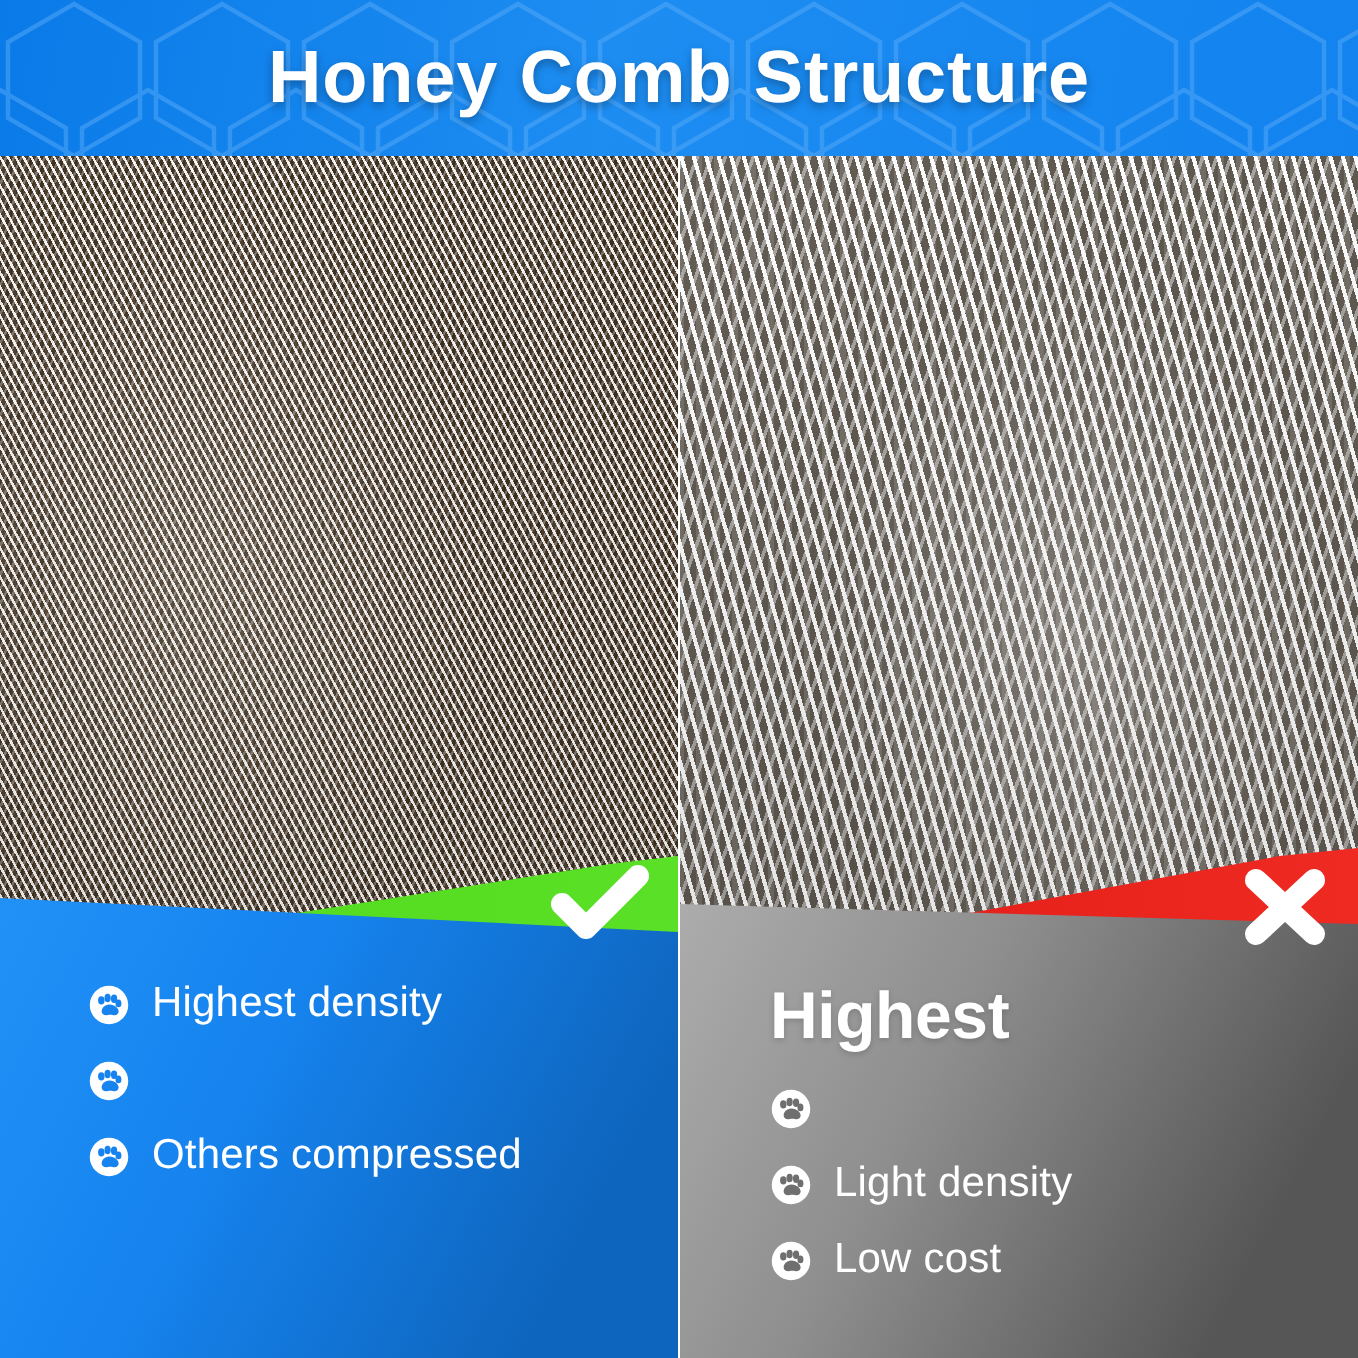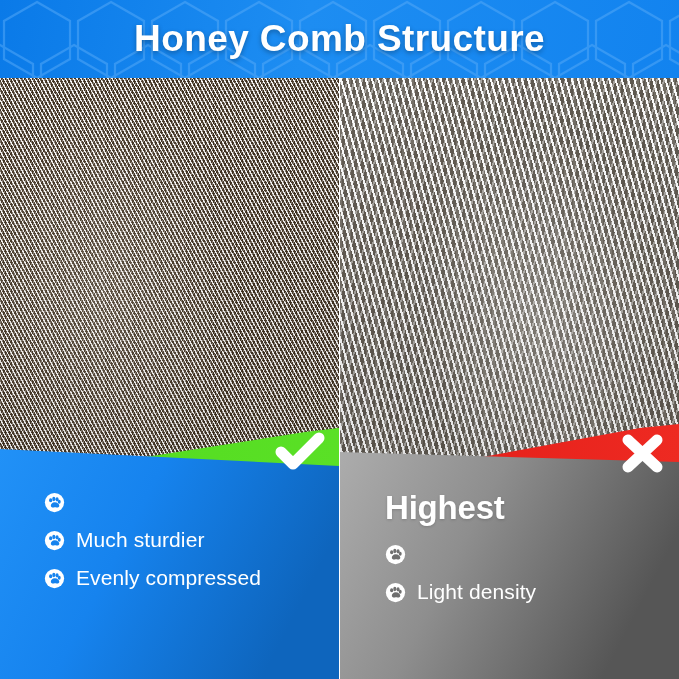--- a/index.html
+++ b/index.html
@@ -270,46 +270,46 @@
         <svg class="paw-bullet" viewBox="0 0 24 24">
           <circle cx="12" cy="12" r="11" fill="#ffffff"></circle>
           <g fill="#1683ee">
             <ellipse cx="7.6" cy="9.4" rx="1.85" ry="2.35"></ellipse>
             <ellipse cx="11.2" cy="8.0" rx="1.8" ry="2.45"></ellipse>
             <ellipse cx="14.9" cy="8.4" rx="1.8" ry="2.4"></ellipse>
             <ellipse cx="17.4" cy="11.1" rx="1.7" ry="2.2"></ellipse>
             <path d="M12.3 11.7c3.1 0 5.2 2.2 5.2 4.0 0 1.6-1.6 2.4-3.3 2.0-0.9-0.2-2.0-0.2-2.9 0-1.8 0.4-3.5-0.4-3.5-2.0 0-1.8 1.5-4.0 4.5-4.0z"></path>
           </g>
         </svg>
+        <span class="feature-label">Highest density</span>
       </li>
       <li class="feature-item">
         <svg class="paw-bullet" viewBox="0 0 24 24">
           <circle cx="12" cy="12" r="11" fill="#ffffff"></circle>
           <g fill="#1683ee">
             <ellipse cx="7.6" cy="9.4" rx="1.85" ry="2.35"></ellipse>
             <ellipse cx="11.2" cy="8.0" rx="1.8" ry="2.45"></ellipse>
             <ellipse cx="14.9" cy="8.4" rx="1.8" ry="2.4"></ellipse>
             <ellipse cx="17.4" cy="11.1" rx="1.7" ry="2.2"></ellipse>
             <path d="M12.3 11.7c3.1 0 5.2 2.2 5.2 4.0 0 1.6-1.6 2.4-3.3 2.0-0.9-0.2-2.0-0.2-2.9 0-1.8 0.4-3.5-0.4-3.5-2.0 0-1.8 1.5-4.0 4.5-4.0z"></path>
           </g>
         </svg>
-        <span class="feature-label">Much sturdier</span>
       </li>
       <li class="feature-item">
         <svg class="paw-bullet" viewBox="0 0 24 24">
           <circle cx="12" cy="12" r="11" fill="#ffffff"></circle>
           <g fill="#1683ee">
             <ellipse cx="7.6" cy="9.4" rx="1.85" ry="2.35"></ellipse>
             <ellipse cx="11.2" cy="8.0" rx="1.8" ry="2.45"></ellipse>
             <ellipse cx="14.9" cy="8.4" rx="1.8" ry="2.4"></ellipse>
             <ellipse cx="17.4" cy="11.1" rx="1.7" ry="2.2"></ellipse>
             <path d="M12.3 11.7c3.1 0 5.2 2.2 5.2 4.0 0 1.6-1.6 2.4-3.3 2.0-0.9-0.2-2.0-0.2-2.9 0-1.8 0.4-3.5-0.4-3.5-2.0 0-1.8 1.5-4.0 4.5-4.0z"></path>
           </g>
         </svg>
-        <span class="feature-label">Evenly compressed</span>
+        <span class="feature-label">Others compressed</span>
       </li>
     </ul>
   </div>
 
   <div class="panel-text right">
     <div class="panel-title">Highest</div>
     <ul class="feature-list">
       <li class="feature-item">
         <svg class="paw-bullet" viewBox="0 0 24 24">
           <circle cx="12" cy="12" r="11" fill="#ffffff"></circle>
@@ -328,16 +328,29 @@
           <g fill="#6f6f6f">
             <ellipse cx="7.6" cy="9.4" rx="1.85" ry="2.35"></ellipse>
             <ellipse cx="11.2" cy="8.0" rx="1.8" ry="2.45"></ellipse>
             <ellipse cx="14.9" cy="8.4" rx="1.8" ry="2.4"></ellipse>
             <ellipse cx="17.4" cy="11.1" rx="1.7" ry="2.2"></ellipse>
             <path d="M12.3 11.7c3.1 0 5.2 2.2 5.2 4.0 0 1.6-1.6 2.4-3.3 2.0-0.9-0.2-2.0-0.2-2.9 0-1.8 0.4-3.5-0.4-3.5-2.0 0-1.8 1.5-4.0 4.5-4.0z"></path>
           </g>
         </svg>
         <span class="feature-label">Light density</span>
       </li>
+      <li class="feature-item">
+        <svg class="paw-bullet" viewBox="0 0 24 24">
+          <circle cx="12" cy="12" r="11" fill="#ffffff"></circle>
+          <g fill="#6f6f6f">
+            <ellipse cx="7.6" cy="9.4" rx="1.85" ry="2.35"></ellipse>
+            <ellipse cx="11.2" cy="8.0" rx="1.8" ry="2.45"></ellipse>
+            <ellipse cx="14.9" cy="8.4" rx="1.8" ry="2.4"></ellipse>
+            <ellipse cx="17.4" cy="11.1" rx="1.7" ry="2.2"></ellipse>
+            <path d="M12.3 11.7c3.1 0 5.2 2.2 5.2 4.0 0 1.6-1.6 2.4-3.3 2.0-0.9-0.2-2.0-0.2-2.9 0-1.8 0.4-3.5-0.4-3.5-2.0 0-1.8 1.5-4.0 4.5-4.0z"></path>
+          </g>
+        </svg>
+        <span class="feature-label">Low cost</span>
+      </li>
     </ul>
   </div>
 
 </div>
 
 </body></html>

